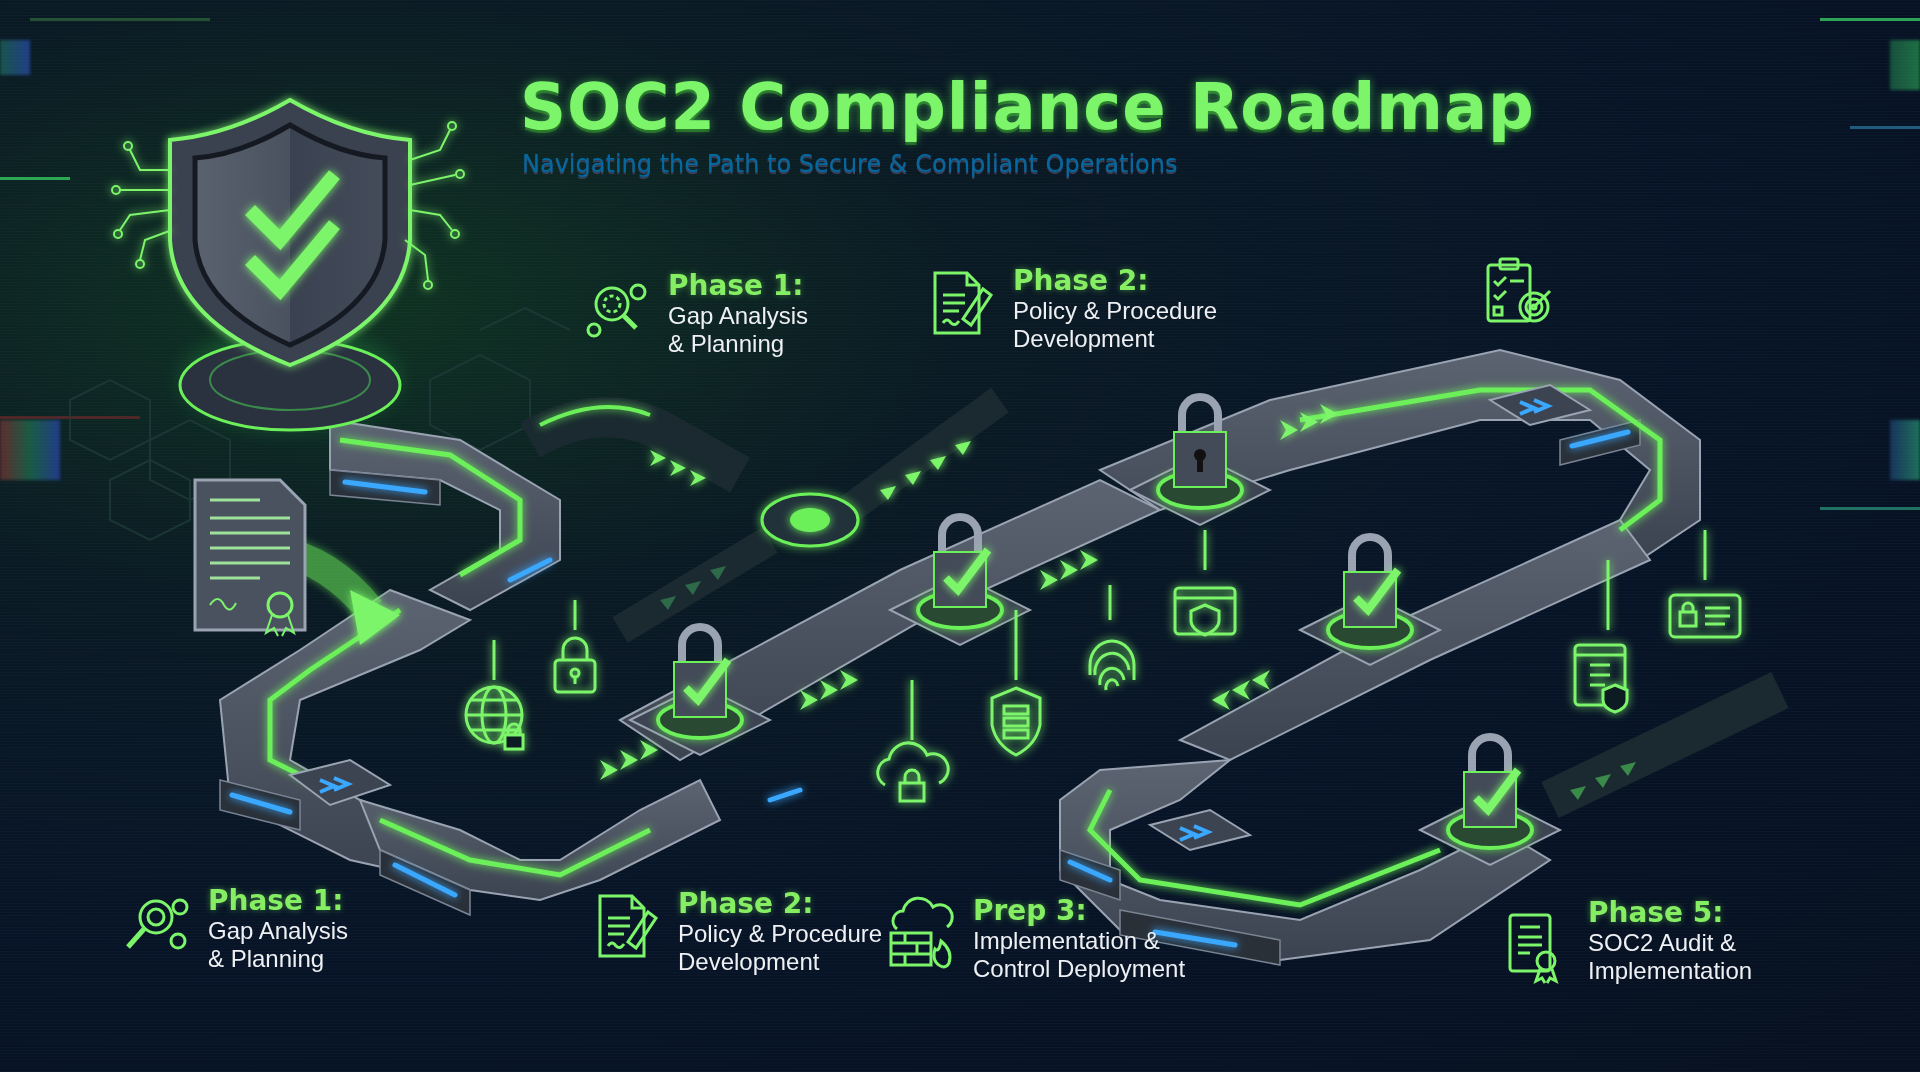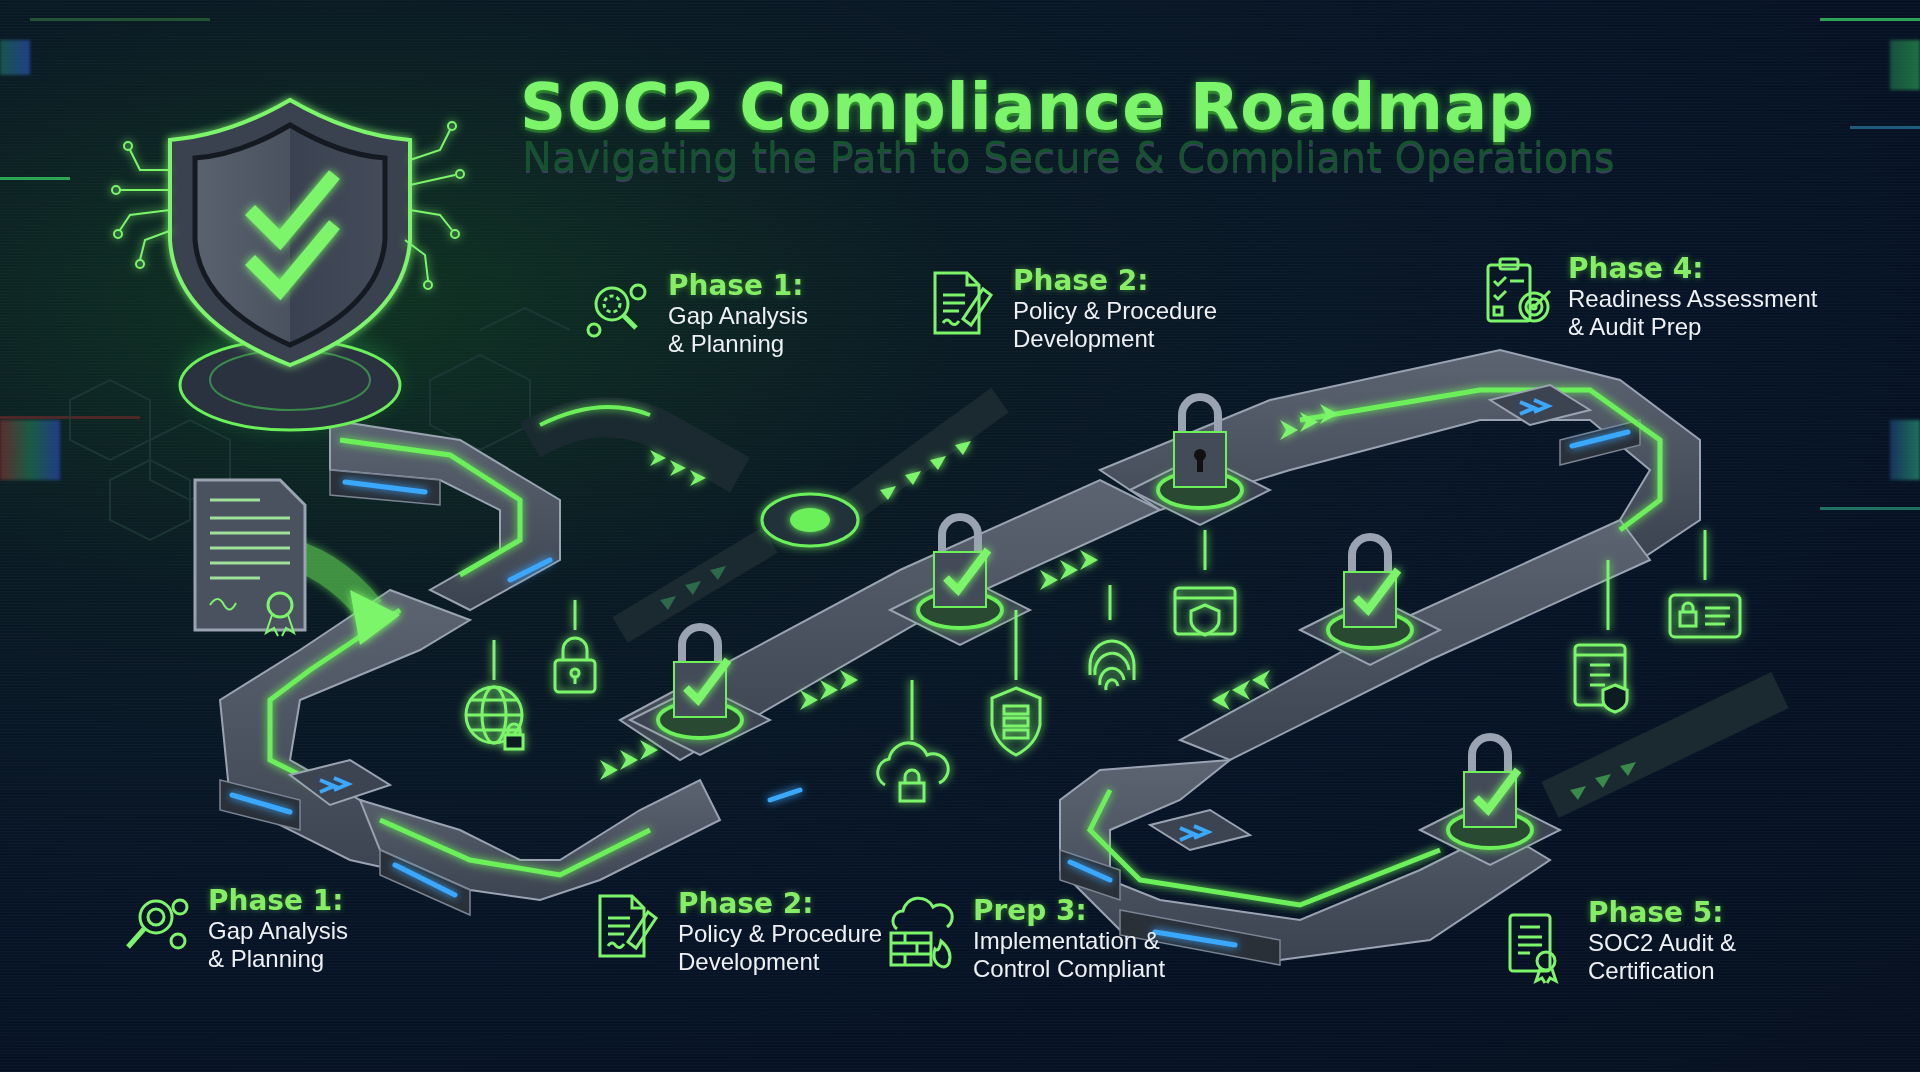--- a/index.html
+++ b/index.html
@@ -17,23 +17,23 @@
   .glitch-block { position: absolute; opacity: .45; filter: blur(1.5px); }
 
   .title {
     position: absolute; left: 520px; top: 70px;
     font-family: "DejaVu Sans", sans-serif; font-weight: bold;
     font-size: 64px; letter-spacing: 1px;
     color: #7cf56a;
     text-shadow: 0 0 10px rgba(90,240,90,.55), 0 3px 0 #1f5a22;
   }
   .subtitle {
-    position: absolute; left: 522px; top: 134px;
+    position: absolute; left: 522px; top: 150px;
     font-family: "DejaVu Sans", sans-serif;
-    font-size: 40px; color: #14532d;
+    font-size: 24px; color: #0369a1;
     text-shadow: 0 2px 0 #39405a;
   }
 
   svg.scene { position: absolute; left: 0; top: 0; }
 
   .phase { position: absolute; display: flex; align-items: flex-start; gap: 12px; }
   .phase-icon { width: 76px; height: 76px; flex: none; }
   .phase-head {
     font-family: "DejaVu Sans", sans-serif; font-weight: bold;
     font-size: 28px; color: #86ee63; line-height: 32px;
@@ -402,25 +402,20 @@
         <path d="M14 28 l4 4 l8 -8"></path>
         <line x1="30" y1="28" x2="44" y2="28"></line>
         <path d="M14 42 l4 4 l8 -8"></path>
         <rect x="14" y="54" width="8" height="8"></rect>
         <circle cx="54" cy="54" r="14"></circle>
         <circle cx="54" cy="54" r="8"></circle>
         <circle cx="54" cy="54" r="2"></circle>
         <line x1="54" y1="54" x2="70" y2="38"></line>
       </g>
   </svg>
-  <div>
-    <div class="phase-head">Phase 4:</div>
-    <div class="phase-desc">Readiness Assessment</div>
-    <div class="phase-desc">&amp; Audit Prep</div>
-  </div>
 </div>
 
 <div class="phase" style="left:120px;top:885px;">
   <svg class="phase-icon" viewBox="0 0 76 76">
     <g stroke="#7cf56a" stroke-width="3" fill="none">
         <circle cx="36" cy="32" r="16"></circle>
         <circle cx="36" cy="32" r="8"></circle>
         <line x1="24" y1="44" x2="8" y2="62" stroke-width="5"></line>
         <circle cx="60" cy="22" r="7"></circle>
         <circle cx="58" cy="56" r="7"></circle>
@@ -461,34 +456,34 @@
         <line x1="6" y1="59" x2="46" y2="59"></line>
         <line x1="20" y1="38" x2="20" y2="48"></line>
         <line x1="32" y1="48" x2="32" y2="59"></line>
         <line x1="20" y1="59" x2="20" y2="70"></line>
         <path d="M58 72 q-12 -4 -8 -18 q4 4 6 -8 q12 10 8 22 q-2 4 -6 4"></path>
       </g>
   </svg>
   <div>
     <div class="phase-head">Prep 3:</div>
     <div class="phase-desc">Implementation &amp;</div>
-    <div class="phase-desc">Control Compliant</div>
+    <div class="phase-desc">Control Deployment</div>
   </div>
 </div>
 
 <div class="phase" style="left:1500px;top:897px;align-items:flex-end;">
   <svg class="phase-icon" viewBox="0 0 76 76">
     <g stroke="#7cf56a" stroke-width="3" fill="none">
         <rect x="10" y="6" width="40" height="56" rx="3"></rect>
         <line x1="20" y1="18" x2="40" y2="18"></line>
         <line x1="18" y1="28" x2="42" y2="28"></line>
         <line x1="18" y1="36" x2="42" y2="36"></line>
         <line x1="18" y1="44" x2="30" y2="44"></line>
         <circle cx="46" cy="52" r="9"></circle>
         <path d="M40 60 l-4 12 l6 -3 l3 5 M52 60 l4 12 l-6 -3 l-3 5"></path>
       </g>
   </svg>
   <div>
     <div class="phase-head">Phase 5:</div>
     <div class="phase-desc">SOC2 Audit &amp;</div>
-    <div class="phase-desc">Certification</div>
+    <div class="phase-desc">Implementation</div>
   </div>
 </div>
 
 </body></html>

